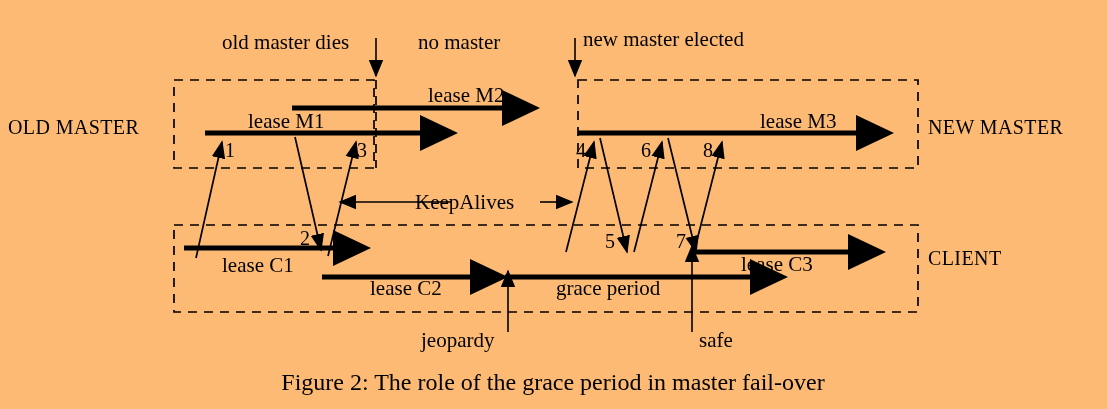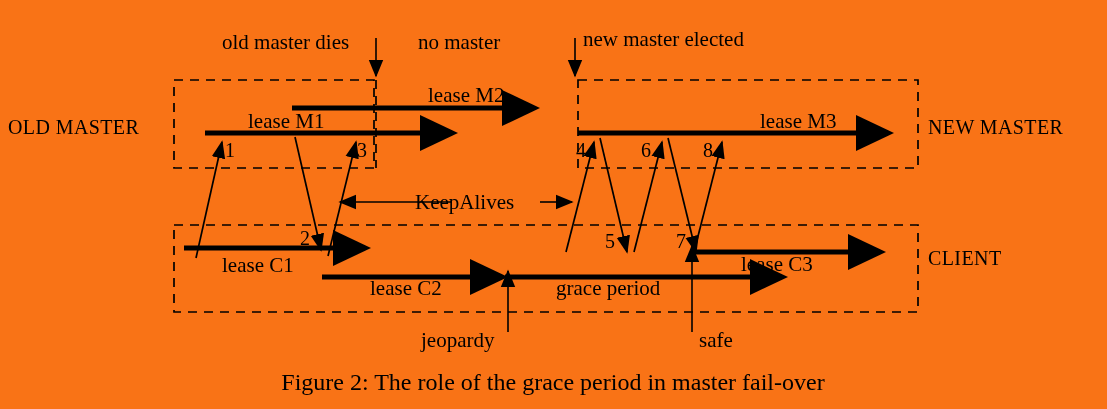--- a/index.html
+++ b/index.html
@@ -4,21 +4,21 @@
 <style>
   html, body {
     margin: 0;
     padding: 0;
     background: #ffffff;
   }
   #figure-root {
     position: relative;
     width: 1107px;
     height: 409px;
-    background: #f97316;
+    background: #fdba74;
     font-family: "Liberation Serif", "DejaVu Serif", serif;
     overflow: hidden;
   }
   svg.diagram {
     position: absolute;
     left: 0;
     top: 0;
     width: 1107px;
     height: 409px;
     display: block;

